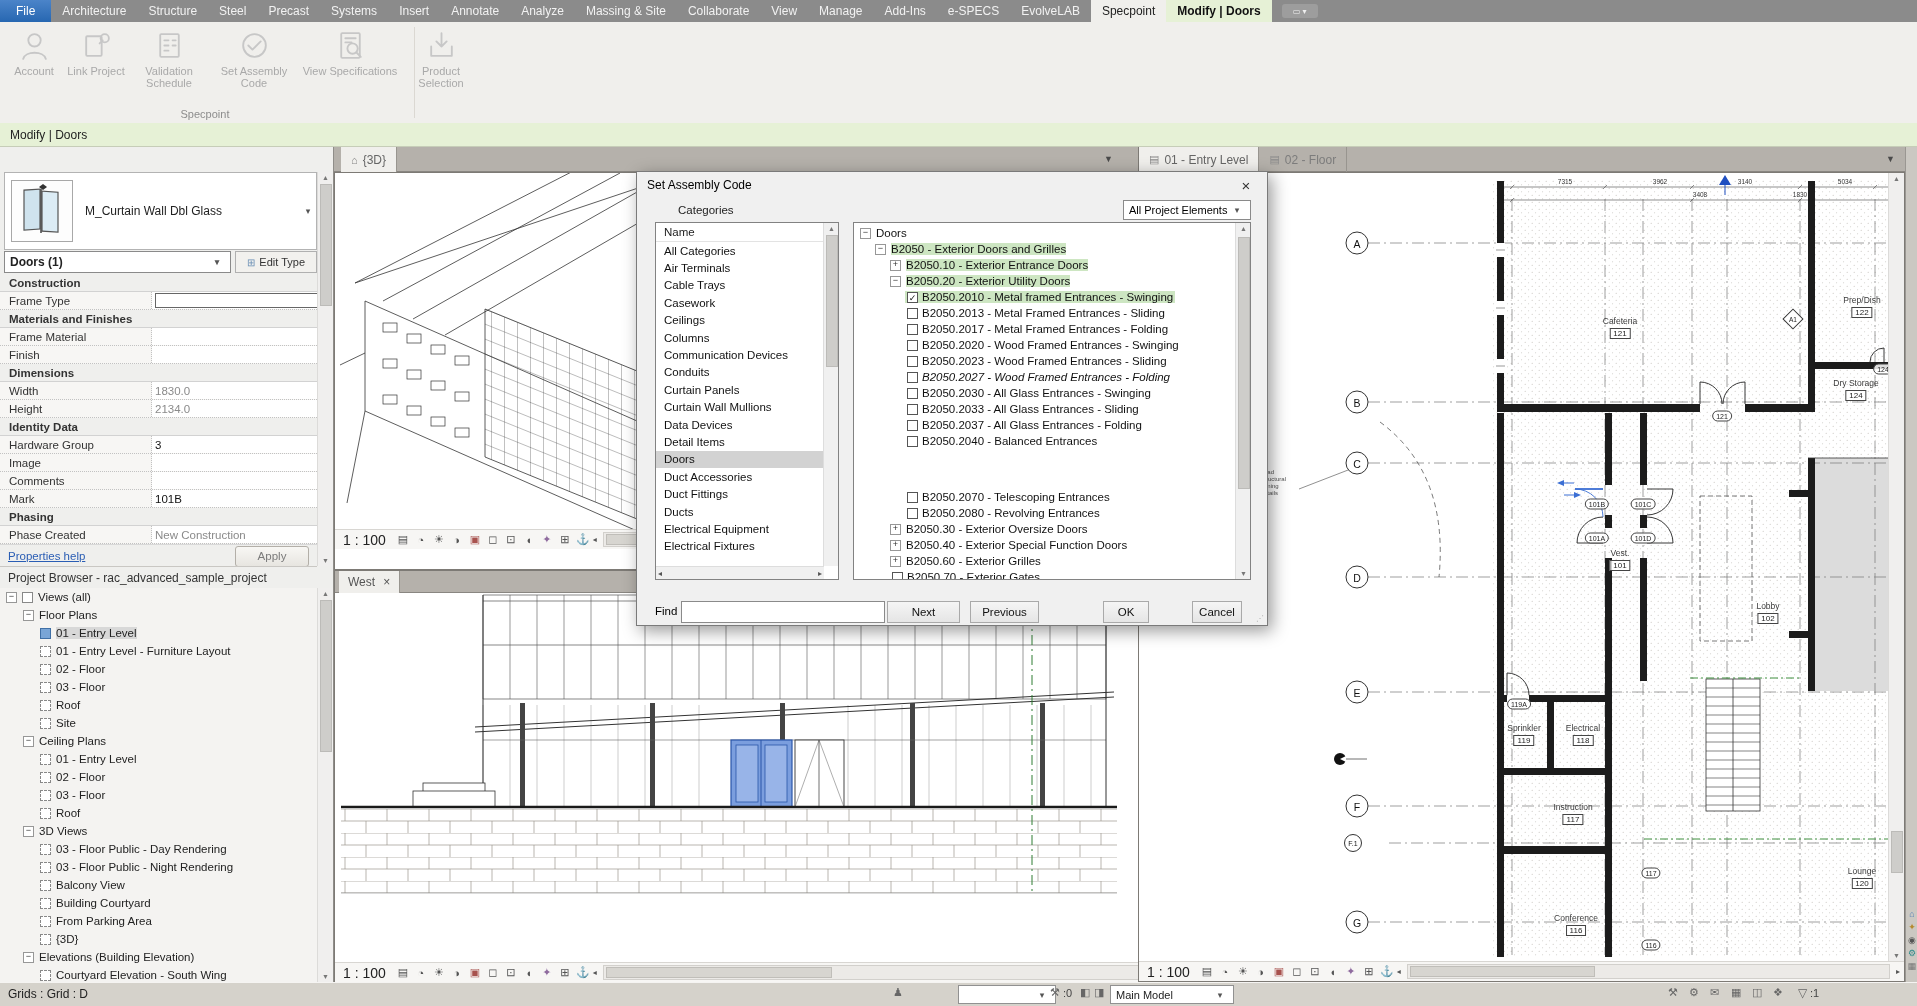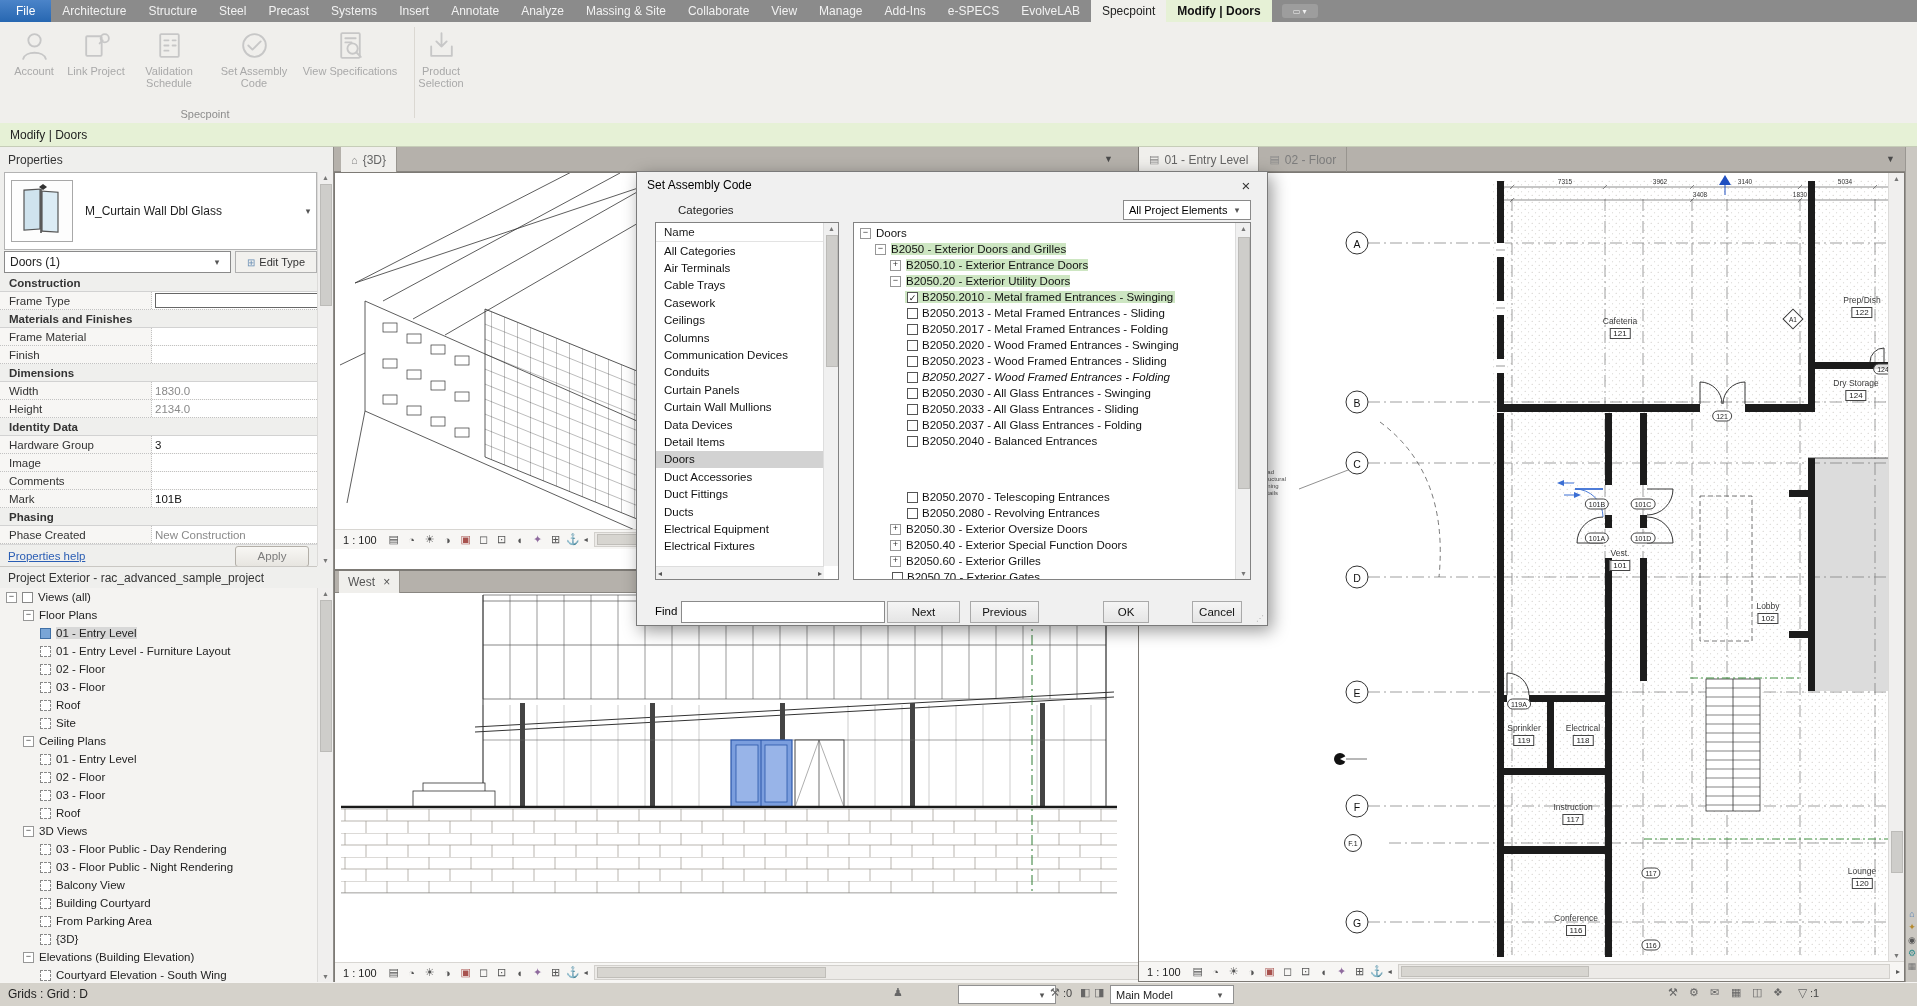--- a/index.html
+++ b/index.html
@@ -28,21 +28,21 @@
   #optbar{left:0;top:123px;width:1917px;height:24px;background:var(--context-green);border-bottom:1px solid #c6cdb8;
       display:flex;align-items:center;padding-left:10px;box-sizing:border-box;font-size:12px;color:#222;}
   
   #leftpanel{left:0;top:147px;width:334px;height:835px;background:#efefed;border-right:1px solid #8f8d89;box-sizing:border-box;}
   .props-title{position:absolute;left:0;top:0;height:25px;width:100%;font-size:12px;color:#333;display:flex;align-items:center;padding-left:8px;box-sizing:border-box;}
   #type-sel{position:absolute;left:4px;right:16px;top:25px;height:76px;background:#fff;border:1px solid #b3b3b3;display:flex;align-items:center;}
   #thumb{width:60px;height:60px;margin:6px;border:1px solid #a8a8a8;background:#fdfdfd;flex:none;}
   .type-name{font-size:12px;color:#222;flex:1;padding-left:6px;}
   .dd-arr{width:16px;color:#555;font-size:9px;text-align:center;}
   #sel-row{position:absolute;left:4px;right:16px;top:104px;height:22px;display:flex;gap:4px;}
-  .combo{flex:1;background:#fff;border:1px solid #8a8a8a;font-size:12px;display:flex;align-items:center;padding:0 5px;color:#222;}
+  .combo{flex:1;background:#fff;border:1px solid #8a8a8a;font-size:12px;display:flex;align-items:center;padding:0 5px;color:#222;font-weight:bold;}
   .combo .dd-arr{margin-left:auto;}
   #edit-type{width:80px;border:1px solid #b0b0b0;background:#f2f1ee;font-size:11px;color:#333;display:flex;align-items:center;justify-content:center;gap:4px;flex:none;}
   .et-ic{font-size:10px;color:#6a8fb5;}
   #prop-rows{position:absolute;left:0;right:0;top:127px;}
   .prow{height:18px;display:flex;align-items:stretch;font-size:11.5px;border-bottom:1px dotted #c2c2c2;background:#f7f6f4;box-sizing:border-box;}
   .prow.section{background:#efefed;font-weight:bold;border-bottom:1px solid #d2d2d2;color:#000;}
   .plabel{width:152px;padding-left:9px;color:#333;border-right:1px dotted #c2c2c2;display:flex;align-items:center;box-sizing:border-box;flex:none;}
   .prow.section .plabel{border-right:none;flex:1;width:auto;}
   .chev{margin-left:auto;padding-right:7px;color:#888;font-size:9px;display:flex;align-items:center;}
   .pval{flex:1;padding:0 3px;color:#111;display:flex;align-items:center;background:#fff;}
@@ -73,21 +73,21 @@
   .vt-ovf{position:absolute;top:7px;font-size:9px;color:#4a4a4a;}
   
   .tile{background:#fff;border:1px solid #7d7a75;box-sizing:border-box;}
   #tile3d{left:334px;top:172px;width:804px;height:398px;}
   #west{left:334px;top:570px;width:876px;height:412px;}
   #westtabs{position:absolute;left:0;top:0;width:100%;height:22px;background:#b5b1ab;border-bottom:1px solid #898681;box-sizing:border-box;}
   #west-tab{display:inline-flex;height:22px;align-items:center;padding:0 9px;background:#f0efec;border-right:1px solid #98958f;font-size:12px;color:#555;gap:8px;margin-left:4px;}
   .xbtn{font-size:12px;color:#555;}
   #plantile{left:1138px;top:172px;width:767px;height:810px;}
   .cbar{position:absolute;left:0;width:100%;height:20px;background:#f7f6f4;border-top:1px solid #d8d6d2;display:flex;align-items:center;font-size:11px;color:#222;padding:0 4px;gap:2px;box-sizing:border-box;}
-  .cscale{margin:0 7px 0 4px;white-space:nowrap;font-size:11px;}
+  .cscale{margin:0 7px 0 4px;white-space:nowrap;font-size:14px;}
   .cicon{width:16px;height:16px;display:flex;align-items:center;justify-content:center;font-size:11px;color:#555;flex:none;}
   .hscroll{flex:1;height:13px;background:#eceae7;border:1px solid #d2d0cc;margin:0 4px;position:relative;}
   .hthumb{position:absolute;left:2px;top:1px;height:9px;width:38%;background:#d7d5d0;border:1px solid #c0beb9;}
   .harr{font-size:8px;color:#555;flex:none;}
   
   #plan-overlay{position:absolute;left:0;top:0;width:754px;height:790px;pointer-events:none;}
   .room{position:absolute;transform:translate(-50%,0);text-align:center;font-size:8.5px;color:#3a3a3a;line-height:9px;white-space:nowrap;}
   .rnum{display:inline-block;border:1px solid #444;padding:0 3px;font-size:8px;margin-top:2px;color:#222;background:rgba(255,255,255,.78);}
   .dtag{position:absolute;transform:translate(-50%,-50%);border:1px solid #444;border-radius:8px;font-size:7px;line-height:9px;padding:0 3px;color:#222;background:rgba(255,255,255,.85);white-space:nowrap;}
   .gbubble{position:absolute;transform:translate(-50%,-50%);width:21px;height:21px;border:1.4px solid #333;border-radius:50%;background:#fff;font-size:10.5px;display:flex;align-items:center;justify-content:center;color:#111;}
@@ -220,21 +220,20 @@
       </div>
     <div class="panel-label">Specpoint</div>
     <div class="panel-sep"></div>
   </div>
 
   <div id="optbar" class="abs">
     <span>Modify | Doors</span>
   </div>
 
   <div id="leftpanel" class="abs">
-    <div class="props-title">Properties</div>
 
     <div id="type-sel">
       <div id="thumb">
         <svg width="58" height="58" viewBox="0 0 58 58">
           <rect x="12" y="10" width="16" height="40" fill="#cfe3ee" stroke="#555" stroke-width="1.2" transform="skewY(-4)"></rect>
           <rect x="30" y="8" width="16" height="40" fill="#dcecf5" stroke="#555" stroke-width="1.2" transform="skewY(4)"></rect>
           <path d="M27 6 l4 -3 4 3 -4 3 z" fill="#333"></path>
           <line x1="29" y1="8" x2="29" y2="52" stroke="#444" stroke-width="1.5"></line>
         </svg>
       </div>
@@ -322,21 +321,21 @@
       <span id="help-link">Properties help</span>
       <div id="apply-btn">Apply</div>
     </div>
 
     <div class="vscroll" style="right:0;top:25px;height:394px;">
       <span class="sarr" style="top:2px;">▲</span>
       <div class="vthumb" style="top:12px;height:120px;"></div>
       <span class="sarr" style="bottom:2px;">▼</span>
     </div>
 
-    <div id="pb-title">Project Exterior - rac_advanced_sample_project</div>
+    <div id="pb-title">Project Browser - rac_advanced_sample_project</div>
     <div id="pb-tree">
         <div class="trow" style="padding-left: 6px;">
           <span class="exp">−</span>
           <span class="vicon "></span>
           <span class="blabel">Views (all)</span>
         </div>
         <div class="trow" style="padding-left: 23px;">
           <span class="exp">−</span>
           <span class="blabel">Floor Plans</span>
         </div>

